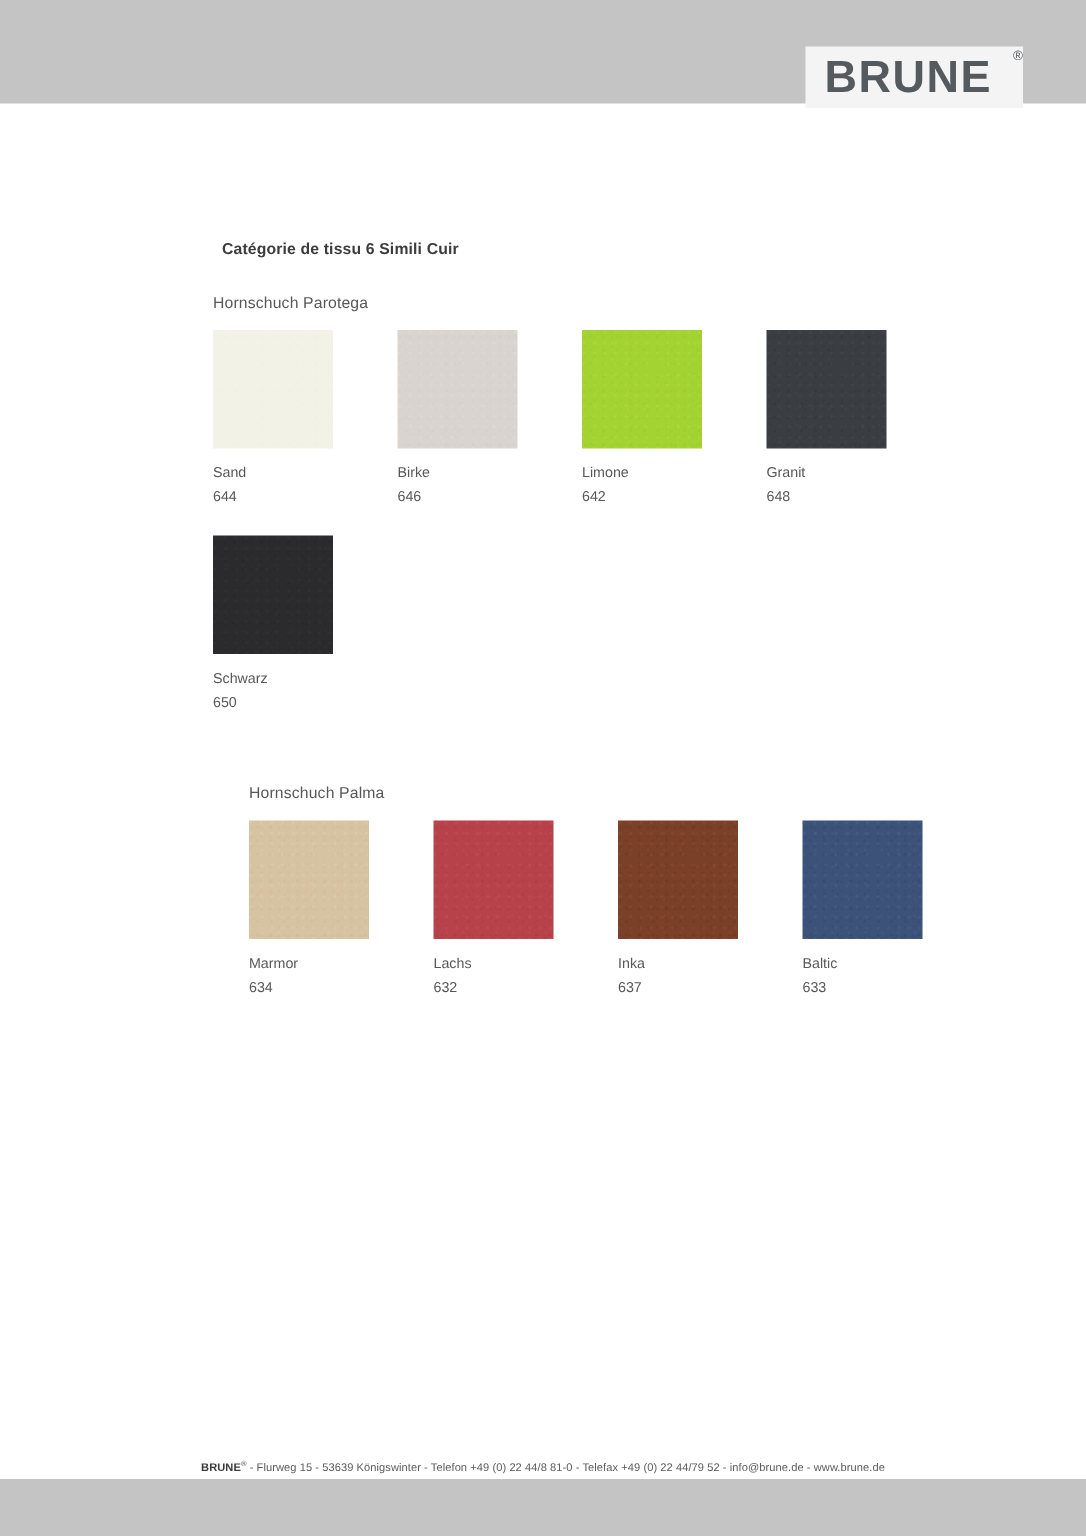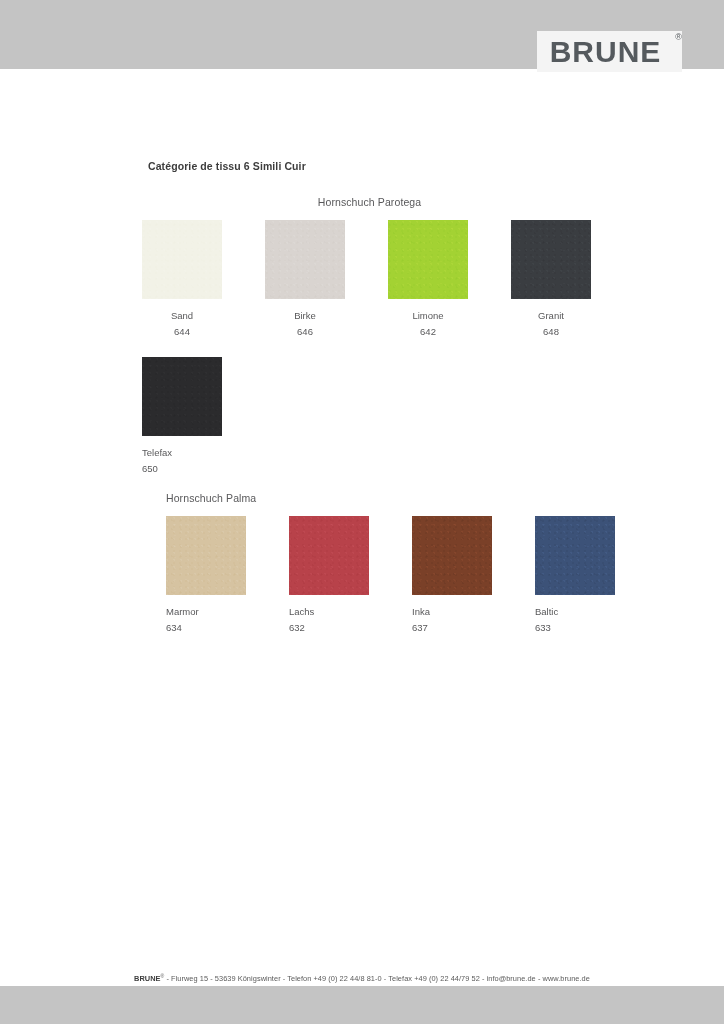--- a/index.html
+++ b/index.html
@@ -155,21 +155,21 @@
 
 <div class="logo-box">
   <span class="logo-text">BRUNE</span>
   <span class="logo-reg">®</span>
 </div>
 
 <div class="content">
 
   <div class="page-title">Catégorie de tissu 6 Simili Cuir</div>
 
-  <div class="section" id="section-0" style="top:196px;text-align:center;">
+  <div class="section" id="section-0" style="top:196px;">
     <div class="section-heading">Hornschuch Parotega</div>
 
     <div class="swatch-row">
       <div class="swatch-item">
         <div class="swatch-chip" id="c-0-0-0" style="background-color: rgb(242, 242, 231);">
             <div class="grain"></div>
           </div>
         <div class="swatch-name">Sand</div>
         <div class="swatch-code">644</div>
       </div>
@@ -196,27 +196,27 @@
       </div>
     </div>
   </div>
 
   <div class="section" id="section-0-row-1" style="top:357px;">
     <div class="swatch-row">
       <div class="swatch-item">
         <div class="swatch-chip" id="c-0-1-0" style="background-color: rgb(43, 43, 45);">
             <div class="grain"></div>
           </div>
-        <div class="swatch-name">Telefax</div>
+        <div class="swatch-name">Schwarz</div>
         <div class="swatch-code">650</div>
       </div>
     </div>
   </div>
 
-  <div class="section" id="section-1" style="top:492px;padding-left:24px;">
+  <div class="section" id="section-1" style="top:523px;padding-left:24px;">
     <div class="section-heading">Hornschuch Palma</div>
 
     <div class="swatch-row">
       <div class="swatch-item">
         <div class="swatch-chip" id="c-1-0-0" style="background-color: rgb(214, 195, 161);">
             <div class="grain"></div>
           </div>
         <div class="swatch-name">Marmor</div>
         <div class="swatch-code">634</div>
       </div>

